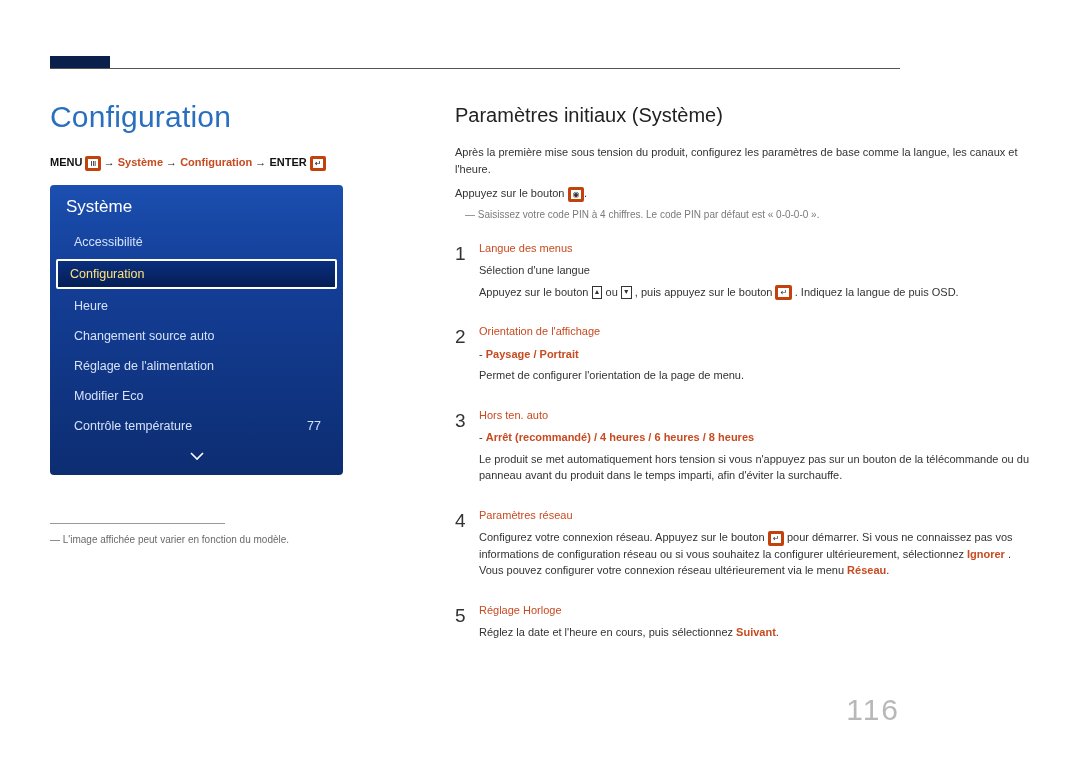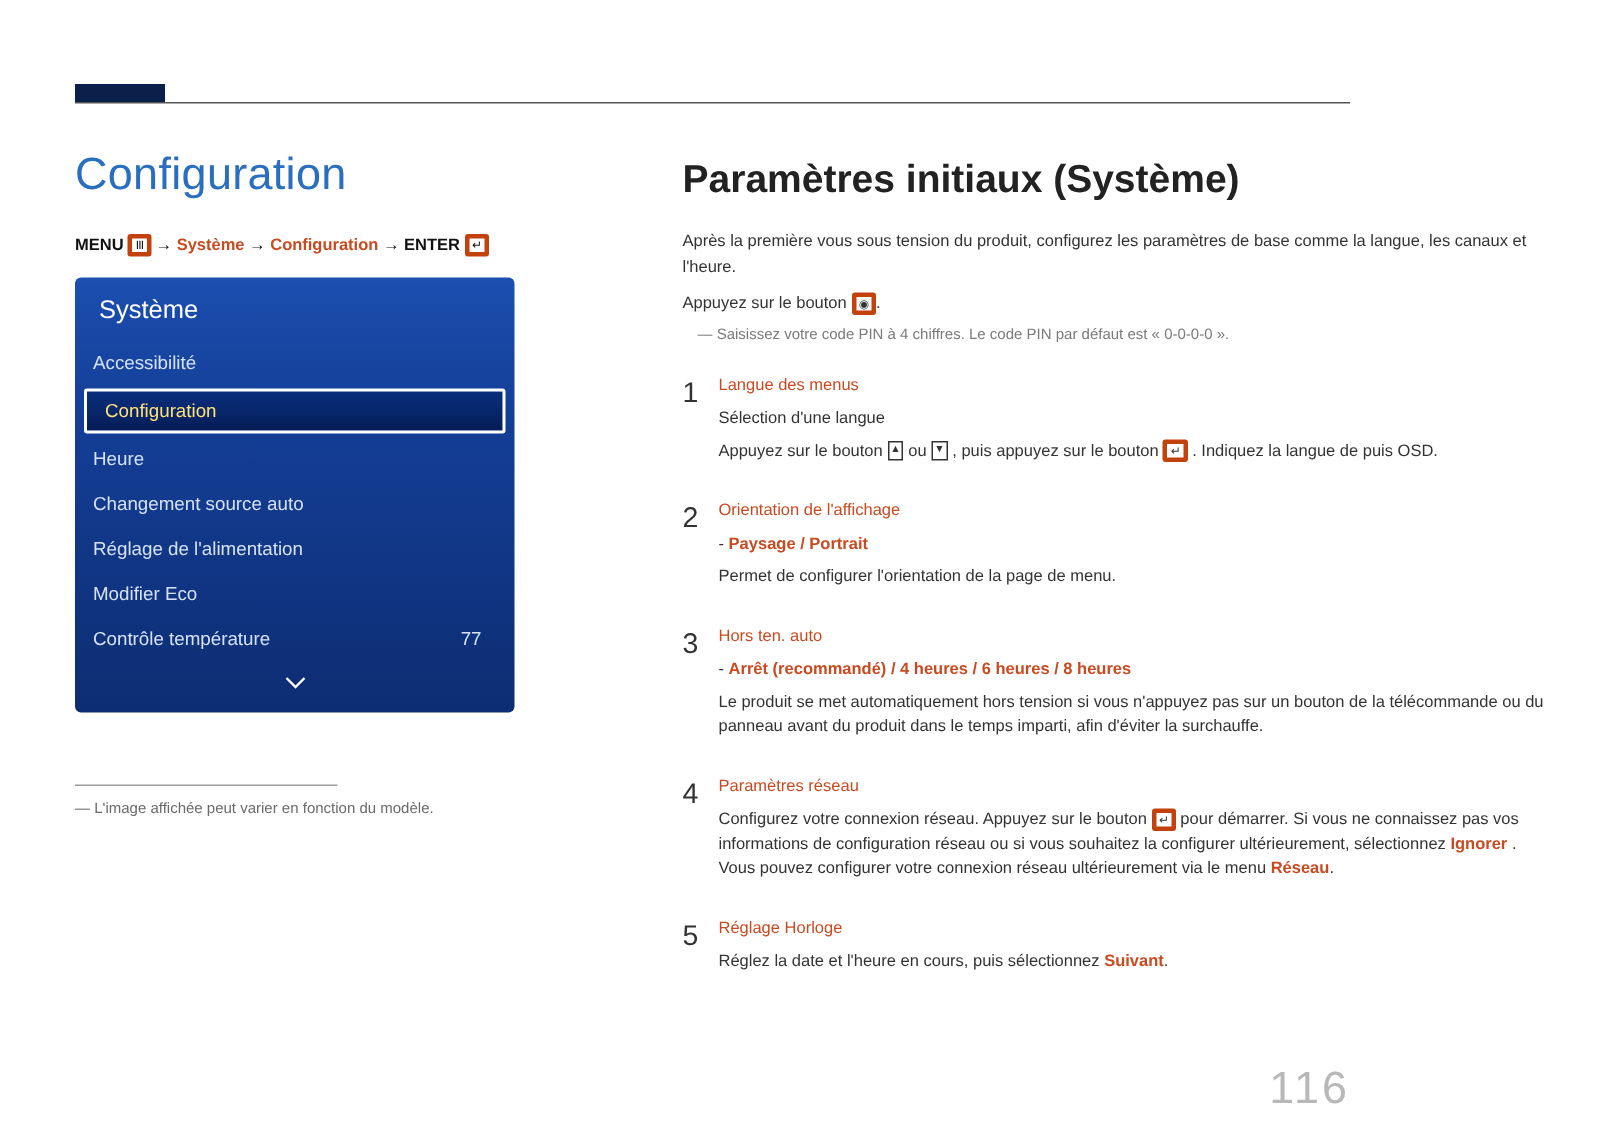--- a/index.html
+++ b/index.html
@@ -11,42 +11,42 @@
   .right-col { position:absolute; left:455px; top:100px; width:575px; font-size:11px; line-height:1.5; color:#333; }
   h1.config { font-size:30px; font-weight:400; color:#2a6fbf; letter-spacing:0.2px; margin-bottom:22px; }
   .breadcrumb { font-size:11px; color:#111; margin-bottom:14px; }
   .breadcrumb .hl { color:#c84a20; font-weight:bold; }
   .iconbox { display:inline-block; border:3px solid #c2410c; border-radius:2px; padding:0 2px; font-size:8px; line-height:9px; vertical-align:middle; letter-spacing:-0.5px;}
   
   .osd { width:293px; border-radius:4px; overflow:hidden;
          background: linear-gradient(180deg,#1b4fb0 0%, #143f98 30%, #0d2d72 100%);
          color:#e8eefc; padding-bottom:8px; }
   .osd-title { font-size:17px; padding:12px 16px 10px; color:#fff; }
-  .osd-item { font-size:12.5px; padding:8px 12px; color:#d6e2fb; position:relative; }
+  .osd-item { font-size:12.5px; padding:8px 24px; color:#d6e2fb; position:relative; }
   .osd-item.sel { background: linear-gradient(180deg,#0a2f7e,#051d55); margin:2px 6px; border:2px solid #fff; border-radius:2px; color:#ffe27a; padding:6px 12px;}
   .osd-val { position:absolute; right:22px;text-align:center; }
   .osd-more { text-align:center; padding:6px 0 2px; }
   .chev { display:inline-block; width:14px; height:9px; }
   .chev svg{width:14px;height:9px;}
   .footnote-rule { width:175px; height:1px; background:#9a9a9a; margin-top:48px; margin-bottom:10px;}
   .footnote { font-size:10px; color:#6a6a6a; }
   
-  h2.params { font-size:26px; font-weight:bold; color:#222; margin-bottom:14px;}
+  h2.params { font-size:20px; font-weight:normal; color:#222; margin-bottom:14px;}
   .intro { margin-bottom:8px; font-size:11px;}
   .small-note { font-size:10px; color:#7a7a7a; margin-left:10px; text-indent:-8px; padding-left:8px;}
   .small-note .hl { color:#c84a20; font-weight:bold; }
   .steps { margin-top:18px; }
   .step { display:flex; align-items:flex-start; margin-bottom:18px; }
   .step-num { width:20px; font-size:19px; font-weight:400; color:#333; flex:0 0 20px;}
   .step-body { flex:1; padding-left:4px;}
   .step-title { font-size:11px; font-weight:normal; color:#c84a20; margin-bottom:6px;}
   .step-text { font-size:11px; color:#333; margin-bottom:5px;}
   .sub-hl { color:#c84a20; font-weight:bold; }
   .inline-hl { color:#c84a20; font-weight:bold;}
-  .page-num { position:absolute; right:48px; bottom:20px; font-size:30px; color:#b8b8b8; letter-spacing:2px;}
+  .page-num { position:absolute; right:48px; bottom:36px; font-size:30px; color:#b8b8b8; letter-spacing:2px;}
   .tribox { display:inline-block; border:1px solid #333; padding:0 1px; font-size:7px; vertical-align:middle;}
 </style>
 </head>
 <body>
 <div class="page">
   <div class="top-accent"></div>
   <div class="top-rule"></div>
 
   <div class="left-col">
     <h1 class="config">Configuration</h1>
@@ -85,21 +85,21 @@
     </div>
 
     <div class="footnote-rule"></div>
     <div class="footnote">
       ― <span>L'image affichée peut varier en fonction du modèle.</span>
     </div>
   </div>
 
   <div class="right-col">
     <h2 class="params">Paramètres initiaux (Système)</h2>
-    <div class="intro">Après la première vous sous tension du produit, configurez les paramètres de base comme la langue, les canaux et l'heure.</div>
+    <div class="intro">Après la première mise sous tension du produit, configurez les paramètres de base comme la langue, les canaux et l'heure.</div>
     <div class="step-text">
       <span>Appuyez sur le bouton </span>
       <span class="iconbox">◉</span>.
     </div>
     <div class="small-note">― <span>Saisissez votre code PIN à 4 chiffres. Le code PIN par défaut est « 0-0-0-0 ».</span></div>
 
     <div class="steps">
 
       <div class="step">
         <div class="step-num">1</div>

